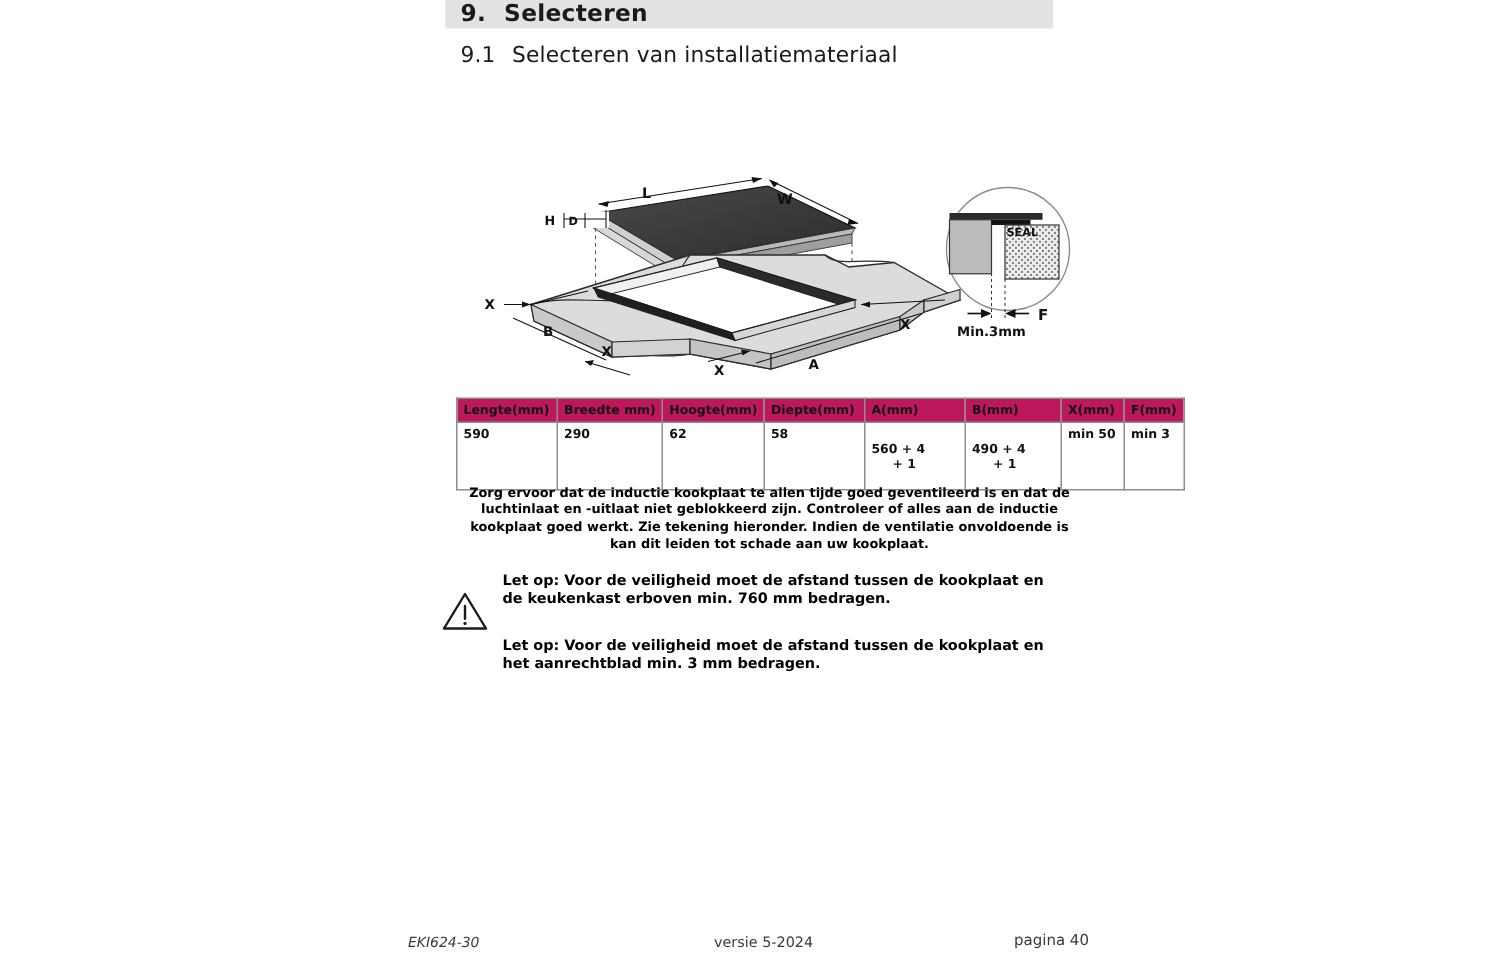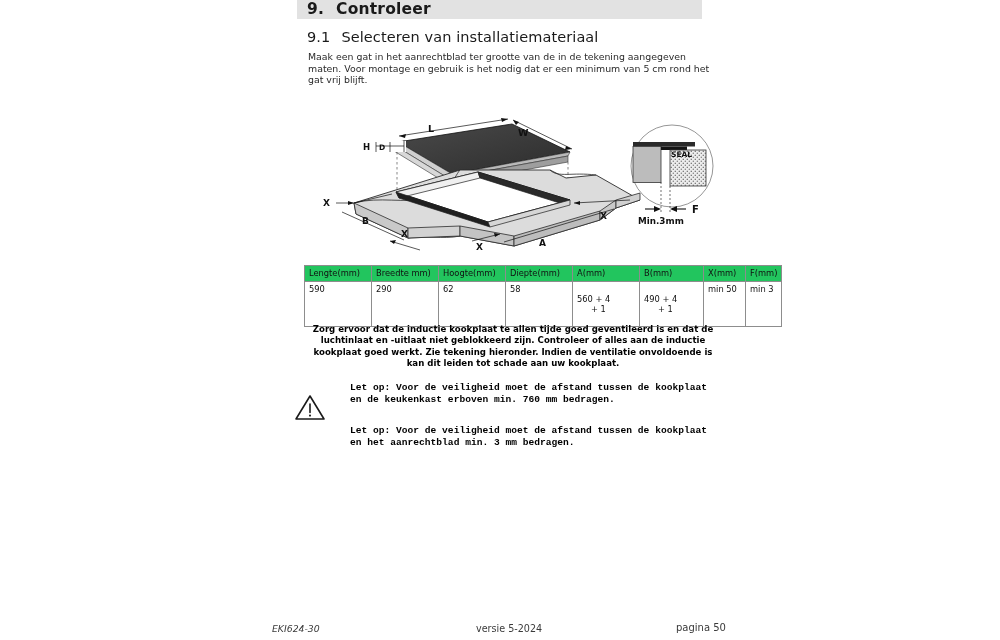--- a/index.html
+++ b/index.html
@@ -84,25 +84,25 @@
     top: 265px;
     border-collapse: collapse;
     font-size: 8.3px;
     color: #111;
   }
   .spec-table th, .spec-table td {
     border: 1px solid #8d8d8d;
     padding: 2px 4px;
     text-align: left;
     vertical-align: top;
-    font-weight: normal;
+    font-weight: bold;
   }
   .spec-table th {
-    background: #22c55e;
-    font-weight: normal;
+    background: #be185d;
+    font-weight: bold;
     white-space: nowrap;
     height: 11px;
   }
   .spec-table td {
     height: 25px;
     white-space: pre-line;
   }
   .spec-table .tol { display: block; padding-left: 14px; }
 
   
@@ -133,26 +133,25 @@
     width: 32px;
     height: 28px;
   }
   .warning-texts {
     position: absolute;
     left: 41px;
     top: 0px;
     width: 375px;
   }
   .warning-texts p {
-    margin: 0 0 18px 15px;
+    margin: 0 0 18px 0;
     font-size: 9.6px;
     line-height: 12.3px;
     font-weight: bold;
     color: #000;
-    font-family: Liberation Mono, monospace;
   }
   .warning-texts p:last-child { margin-bottom: 0; }
 
   
   .footer-left {
     position: absolute;
     left: 272px;
     top: 623px;
     font-size: 9.3px;
     color: #3a3a3a;
@@ -183,29 +182,28 @@
     fill: #111;
   }
 </style>
 </head>
 <body>
 
 <div class="page">
 
   <div class="chapter-band"></div>
   <div class="chapter-heading">
-    <span class="num">9.</span><span>Controleer</span>
+    <span class="num">9.</span><span>Selecteren</span>
   </div>
 
   <div class="section-heading">
     <span class="num">9.1</span><span>Selecteren van installatiemateriaal</span>
   </div>
 
   <div class="intro">
-    <p>Maak een gat in het aanrechtblad ter grootte van de in de tekening aangegeven maten. Voor montage en gebruik is het nodig dat er een minimum van 5 cm rond het gat vrij blijft.</p>
   </div>
 
   <div class="diagram-area">
     <svg width="430" height="152" viewBox="0 0 430 152">
       <defs>
         <linearGradient id="glassGrad" x1="0" y1="0" x2="1" y2="1">
           <stop offset="0%" stop-color="#4a4a4a"></stop>
           <stop offset="100%" stop-color="#2c2c2c"></stop>
         </linearGradient>
         <pattern id="dots" width="4" height="4" patternUnits="userSpaceOnUse">
@@ -387,15 +385,15 @@
       </svg>
     </div>
     <div class="warning-texts">
       <p>Let op: Voor de veiligheid moet de afstand tussen de kookplaat en de keukenkast erboven min. 760 mm bedragen.</p>
       <p>Let op: Voor de veiligheid moet de afstand tussen de kookplaat en het aanrechtblad min. 3 mm bedragen.</p>
     </div>
   </div>
 
   <div class="footer-left">EKI624-30</div>
   <div class="footer-center">versie 5-2024</div>
-  <div class="footer-right">pagina 50</div>
+  <div class="footer-right">pagina 40</div>
 
 </div>
 
 </body></html>

